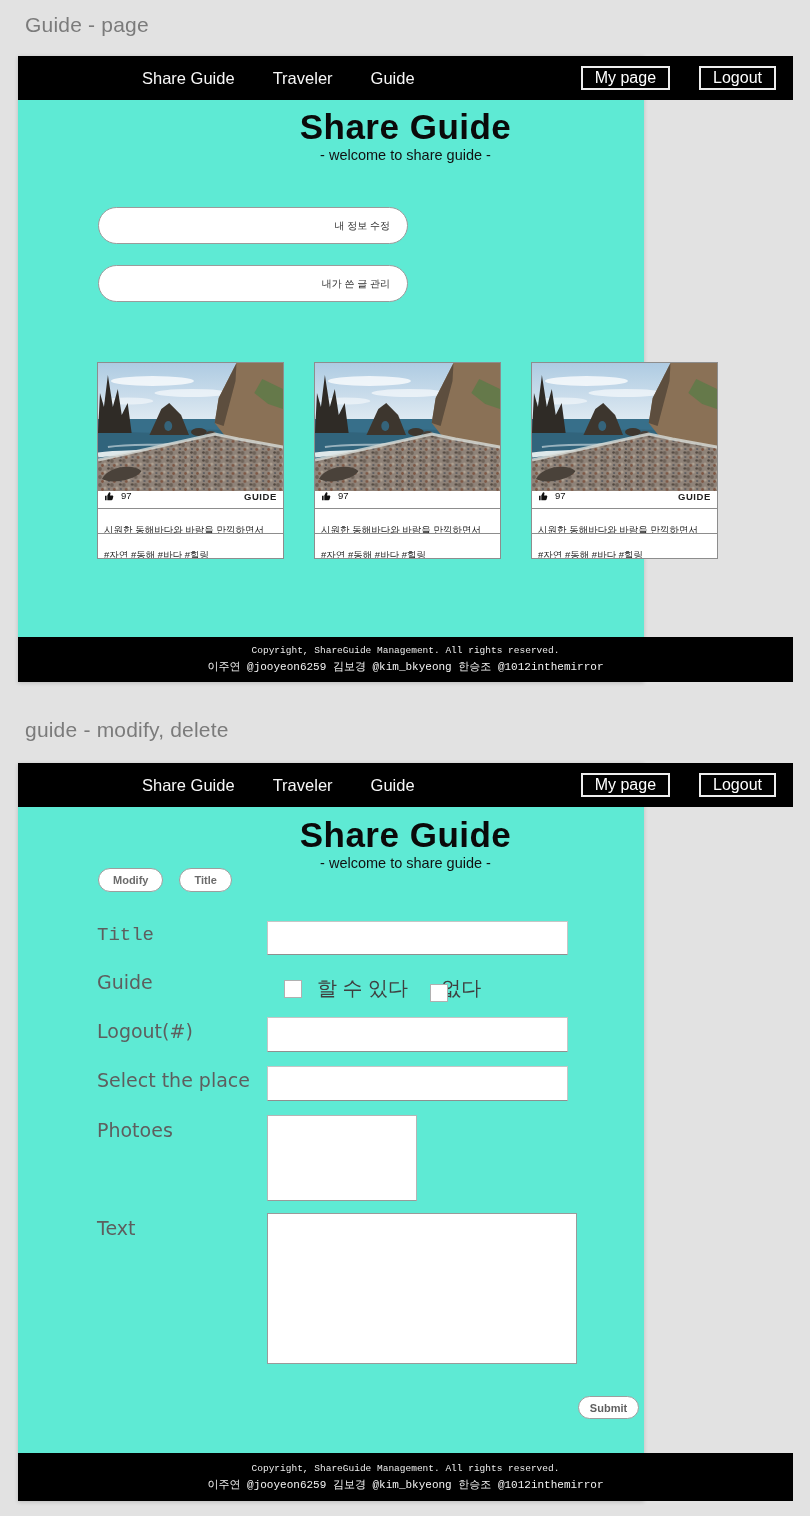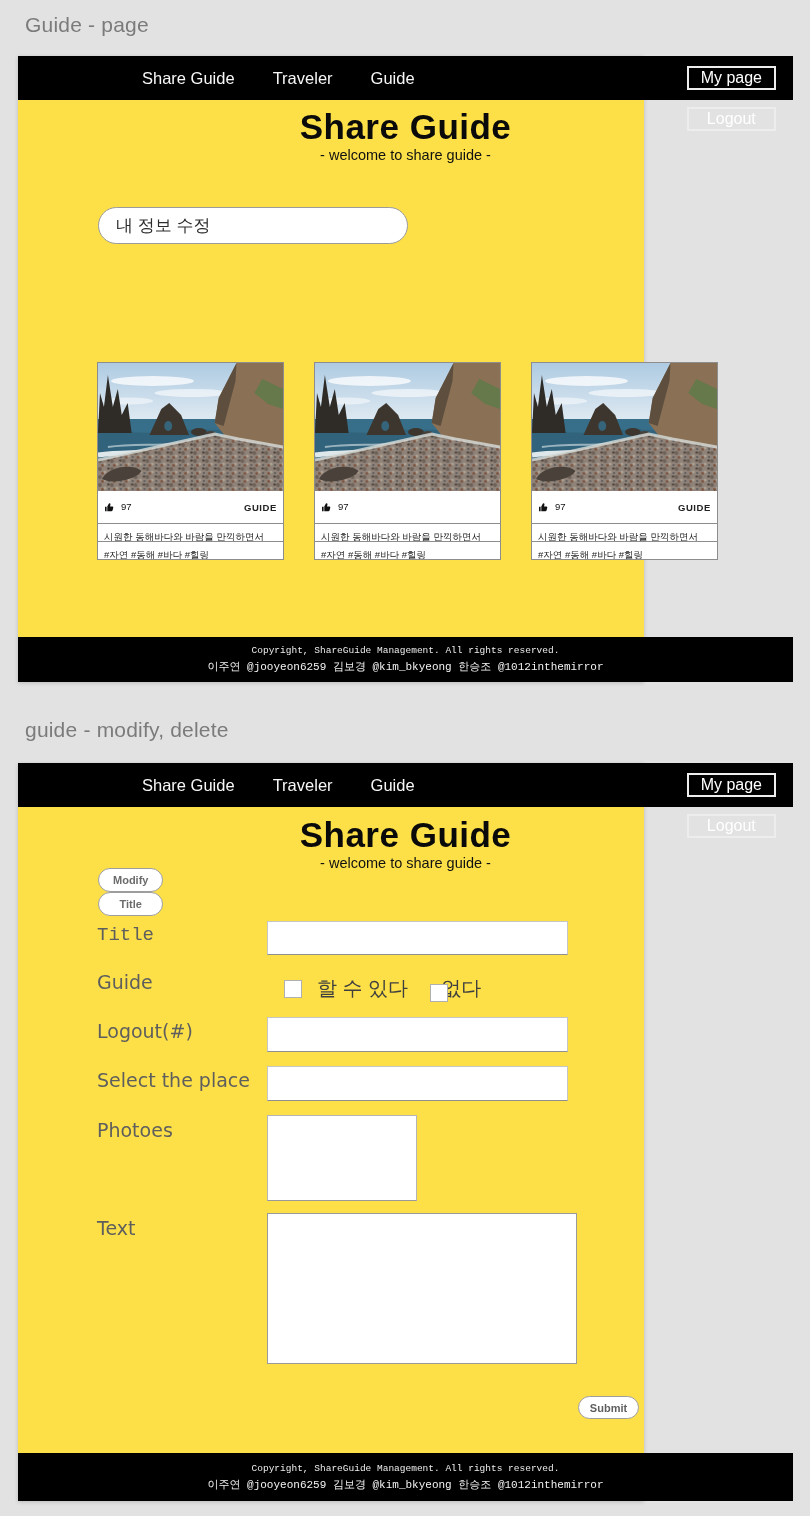--- a/index.html
+++ b/index.html
@@ -2,60 +2,60 @@
 <html><head>
 <meta charset="utf-8">
 <style>
   * { margin:0; padding:0; box-sizing:border-box; }
   html,body { width:810px; height:1516px; background:#e2e2e2; font-family:"Liberation Sans", sans-serif; position:relative; overflow:hidden; }
 
   .section-label { position:absolute; left:25px; font-size:21px; color:#7b7b7b; letter-spacing:.2px; }
   #label-main { top:13px; }
   #label-modify { top:718px; }
 
-  .panel { position:absolute; left:18px; width:626px; background:#fde047; box-shadow:0 1px 4px rgba(0,0,0,.18); }
+  .panel { position:absolute; left:18px; width:626px; background:#5eead4; box-shadow:0 1px 4px rgba(0,0,0,.18); }
   #panel-main { top:56px; height:626px; }
   #panel-modify { top:763px; height:738px; }
 
   
   .navbar { position:absolute; top:0; left:0; width:775px; height:44px; background:#000; }
   .nav-links { position:absolute; left:124px; top:0; height:44px; display:flex; gap:38px; align-items:center; list-style:none; }
   .nav-links li { color:#f7f7f7; font-size:16.5px; cursor:pointer; white-space:nowrap; }
-  .nav-actions { position:absolute; right:17px; top:10px; display:flex; gap:17px;flex-direction:column; }
+  .nav-actions { position:absolute; right:17px; top:10px; display:flex; gap:29px; }
   .nav-btn { background:transparent; color:#fff; border:2px solid #ededed; font-size:16px; font-family:inherit; padding:0 12px; height:24px; line-height:20px; cursor:pointer; white-space:nowrap; }
 
   
   .hero { position:absolute; left:0; width:775px; text-align:center; }
   #panel-main .hero { top:52px; }
   #panel-modify .hero { top:53px; }
   .hero-title { font-size:35px; font-weight:bold; color:#0a0a0a; line-height:38px; letter-spacing:.5px; }
   .hero-sub { font-size:14.5px; color:#111; margin-top:1px; }
 
   
   .menu-pills { position:absolute; left:80px; top:151px; display:flex; flex-direction:column; gap:21px; }
-  .menu-pill { width:310px; height:37px; background:#fff; border:1px solid #9b9b9b; border-radius:19px; font-size:17px; color:#2c2c2c; text-align:left; padding:0 17px; font-family:inherit; cursor:pointer; }
+  .menu-pill { width:310px; height:37px; background:#fff; border:1px solid #9b9b9b; border-radius:19px; font-size:10px; color:#2c2c2c; text-align:right; padding:0 17px; font-family:inherit; cursor:pointer; }
 
   
   .cards-row { position:absolute; left:79px; top:306px; display:flex; gap:30px; }
   .card { width:187px; border:1px solid #8d8d8d; background:#fff; cursor:pointer; }
   .card-photo { display:block; width:185px; height:128px; }
-  .card-like-row { display:flex; align-items:center; height:17px; padding:16px 6px; font-size:9.5px; color:#111; }
+  .card-like-row { display:flex; align-items:flex-start; height:17px; padding:0 6px; font-size:9.5px; color:#111; }
   .like-count { margin-left:6px; position:relative; top:-1px; }
   .card-badge { margin-left:auto; font-weight:bold; letter-spacing:.6px; font-size:9.5px; color:#222; }
-  .card-desc, .card-tags { border-top:1px solid #8d8d8d; height:18px; line-height:17px; padding:4px 6px; font-size:9.5px; color:#222; white-space:nowrap; overflow:hidden; }
+  .card-desc, .card-tags { border-top:1px solid #8d8d8d; height:18px; line-height:17px; padding:12px 6px; font-size:9.5px; color:#222; white-space:nowrap; overflow:hidden; }
 
   
   .footer { position:absolute; left:0; width:775px; background:#000; display:flex; flex-direction:column; align-items:center; justify-content:center; gap:3px;font-family:Liberation Mono, monospace; }
   #panel-main .footer { top:581px; height:45px; }
   #panel-modify .footer { top:690px; height:48px; }
   .footer-copy { color:#ececec; font-size:9.5px; }
   .footer-credits { color:#f2f2f2; font-size:11px; }
 
   
-  .edit-pills { position:absolute; left:80px; top:105px; display:flex; gap:0;flex-direction:column; }
+  .edit-pills { position:absolute; left:80px; top:105px; display:flex; gap:16px; }
   .small-pill { background:#fff; border:1px solid #9e9e9e; border-radius:12px; height:24px; padding:0 14px; font-size:11px; font-weight:bold; color:#6b6b6b; font-family:inherit; cursor:pointer; }
 
   
   .f-label { position:absolute; left:79px; font-size:19px; color:#5e5e5e; font-family:"DejaVu Sans", sans-serif; }
   .f-input { position:absolute; left:249px; width:301px; height:34px; border:1px solid #c6c6c6; border-bottom-color:#8f8f8f; background:#fff; font:inherit; padding:0 8px; outline:none; }
   #row-title-label { top:161px;font-family:Liberation Mono, monospace; } #input-title { top:158px; }
   #row-guide-label { top:208px; }
   .checkbox-row { position:absolute; left:266px; top:212px; display:flex; align-items:center; }
   .cbox { width:18px; height:18px; border:1px solid #b0b0b0; background:#fff; display:inline-block; cursor:pointer; }
   .cbox-label { font-size:20px; color:#3f3f3f; margin-left:15px; }
@@ -90,20 +90,21 @@
   </div>
 
   <div class="hero">
     <div class="hero-title">Share Guide</div>
     <div class="hero-sub">- welcome to share guide -</div>
   </div>
 
   <div class="menu-pills">
 
   <button class="menu-pill">내 정보 수정</button>
+      <button class="menu-pill">내가 쓴 글 관리</button>
     </div>
 
   <div class="cards-row">
 
       <article class="card">
         <svg class="card-photo" viewBox="0 0 187 128" preserveAspectRatio="none" aria-label="동해 바다 해변 사진">
           <defs>
             <linearGradient id="skyg" x1="0" y1="0" x2="0" y2="1">
               <stop offset="0" stop-color="#aecbe2"></stop>
               <stop offset="1" stop-color="#e9f0f5"></stop>

